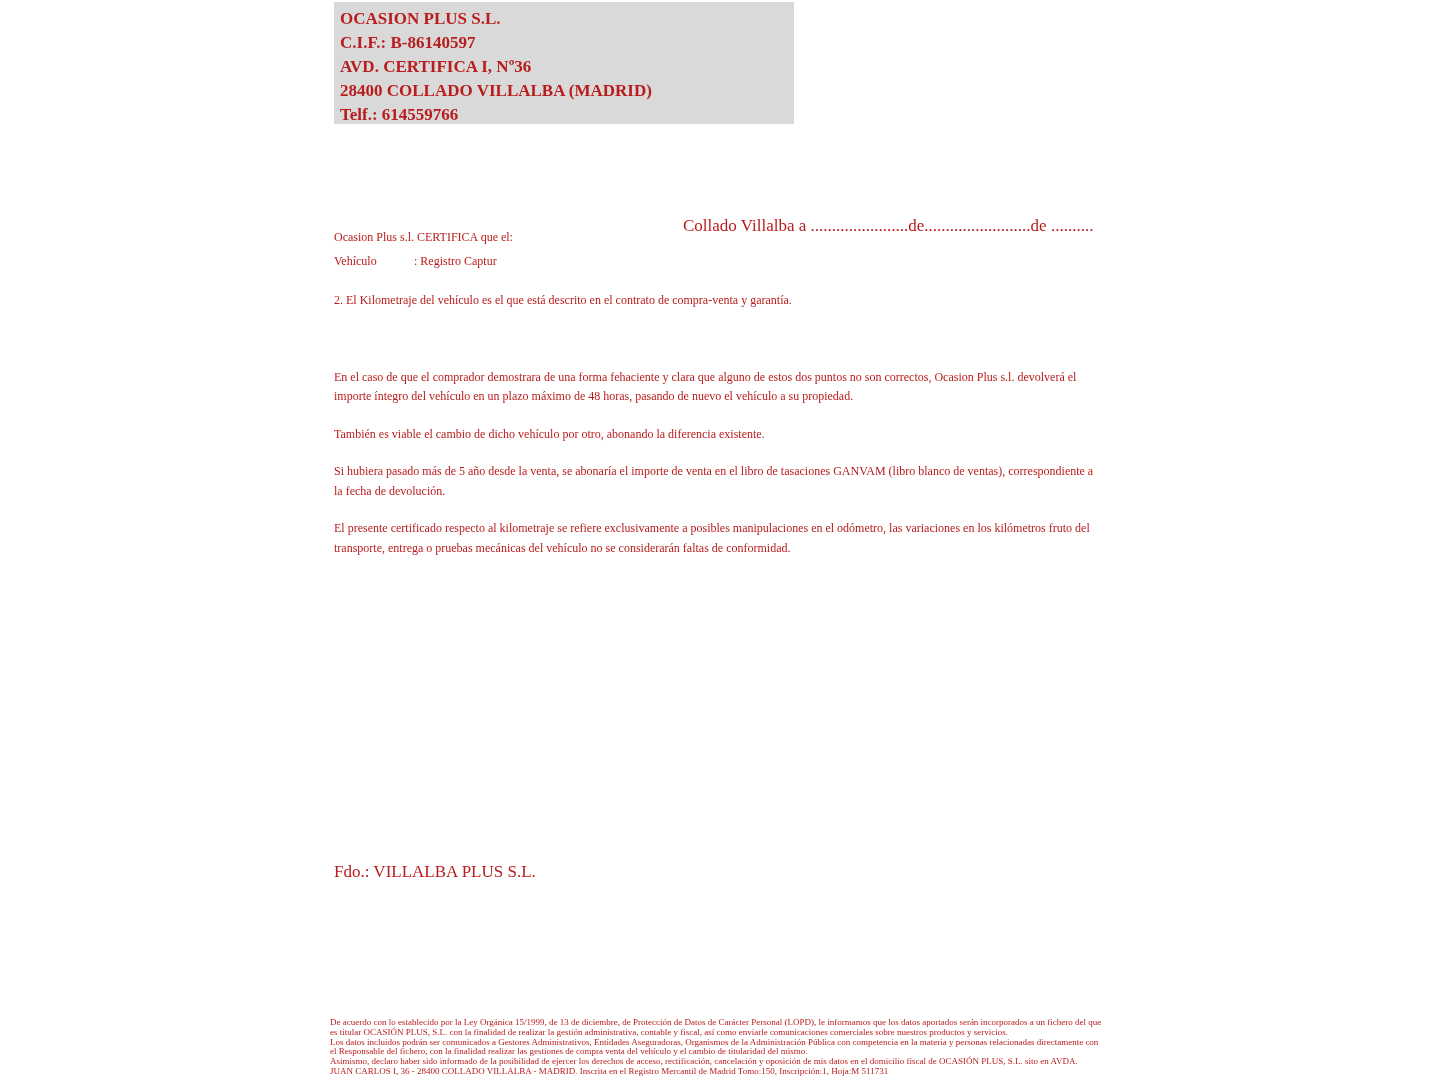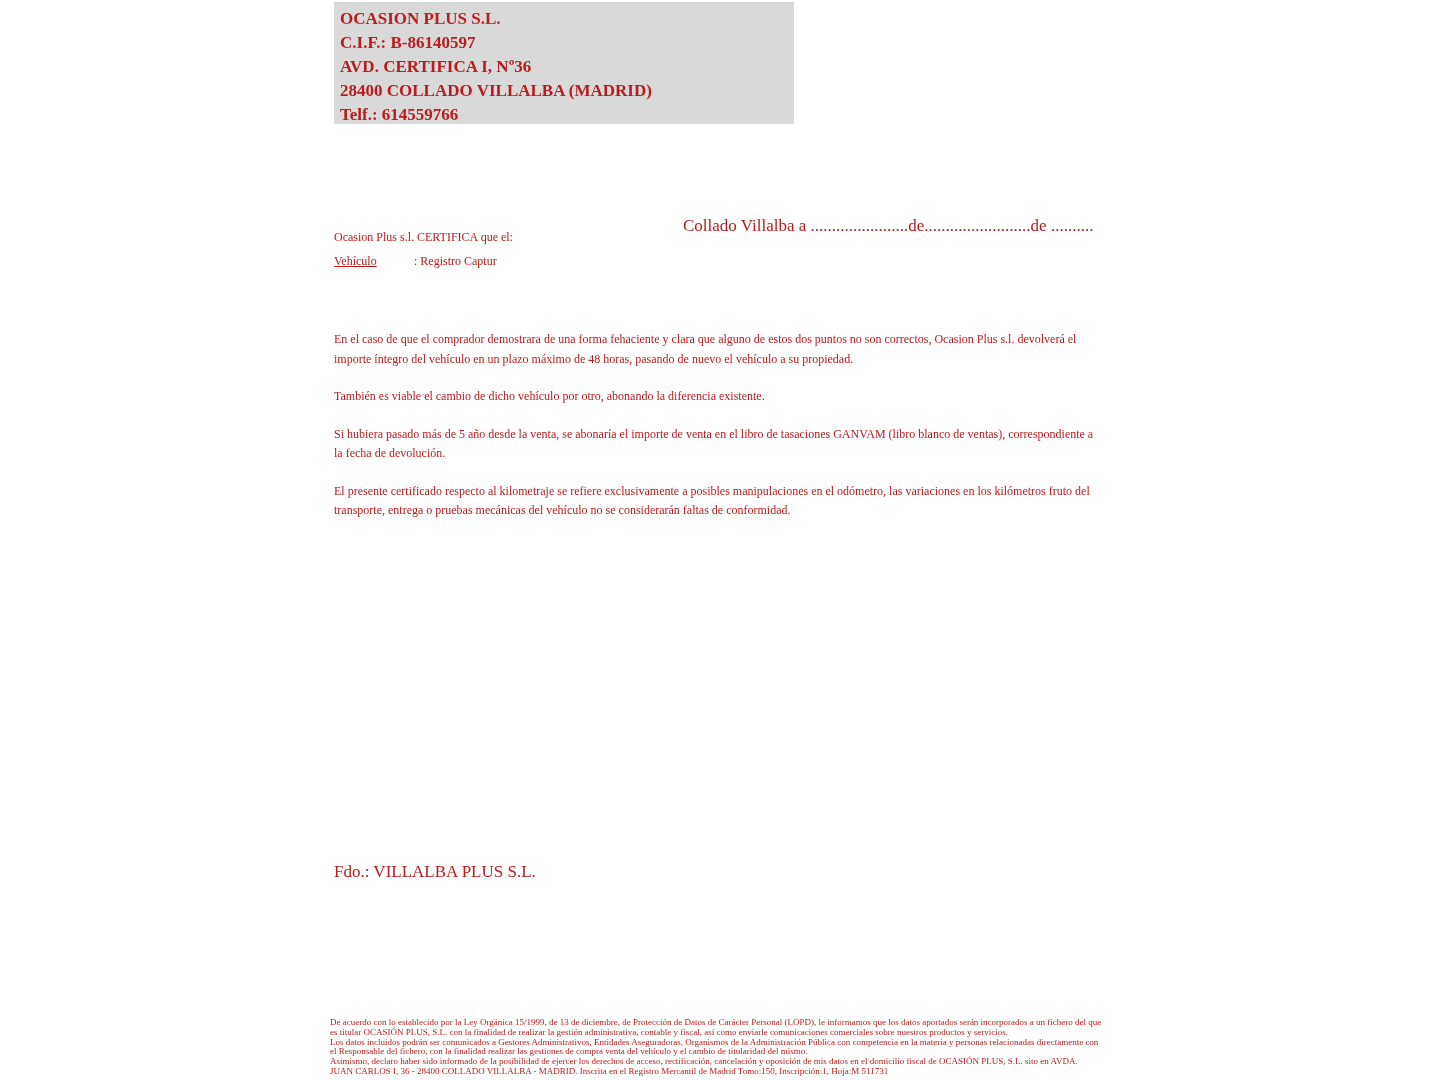--- a/index.html
+++ b/index.html
@@ -55,21 +55,20 @@
     line-height: 24px;
   }
   .cert-block p {
     margin: 0;
   }
   .field-label {
     display: inline-block;
     width: 80px;
   }
   .u {
-    text-decoration: underline;
   }
   .gap-lg {
     margin-top: 45px !important;
   }
   .gap-xl {
     margin-top: 57px !important;
   }
   .signature {
     position: absolute;
     left: 334px;
@@ -103,20 +102,21 @@
 
   <div class="date-line">Collado Villalba a .......................de.........................de ..........</div>
 
   <div class="content">
 
     <div class="cert-block">
       <p class="cert-intro">Ocasion Plus s.l. CERTIFICA que el:</p>
       <p><span class="field-label"><span class="u">Vehículo</span></span><span>: Registro Captur</span></p>
     </div>
 
+    <p>2. El Kilometraje del vehículo es el que está descrito en el contrato de compra-venta y garantía.</p>
 
     <p class="gap-xl">En el caso de que el comprador demostrara de una forma fehaciente y clara que alguno de estos dos puntos no son correctos, Ocasion Plus s.l. devolverá el importe íntegro del vehículo en un plazo máximo de 48 horas, pasando de nuevo el vehículo a su propiedad.</p>
     <p>También es viable el cambio de dicho vehículo por otro, abonando la diferencia existente.</p>
     <p>Si hubiera pasado más de 5 año desde la venta, se abonaría el importe de venta en el libro de tasaciones GANVAM (libro blanco de ventas), correspondiente a la fecha de devolución.</p>
     <p>El presente certificado respecto al kilometraje se refiere exclusivamente a posibles manipulaciones en el odómetro, las variaciones en los kilómetros fruto del transporte, entrega o pruebas mecánicas del vehículo no se considerarán faltas de conformidad.</p>
 
   </div>
 
   <div class="signature">Fdo.: VILLALBA PLUS S.L.</div>
 

